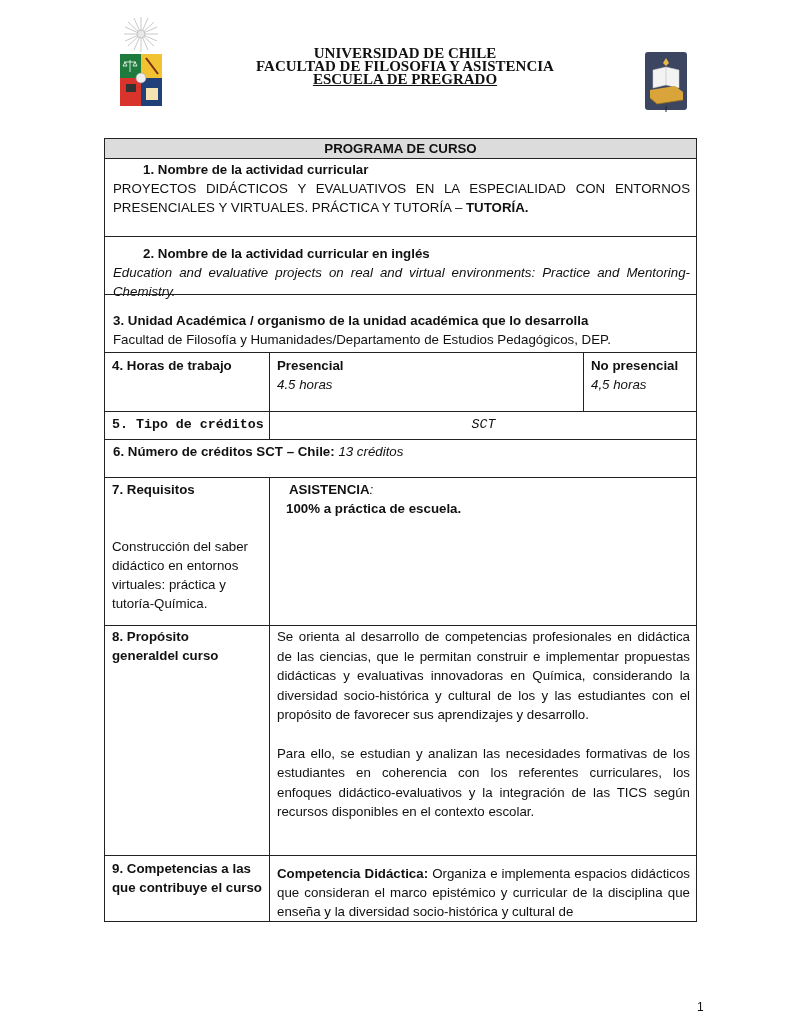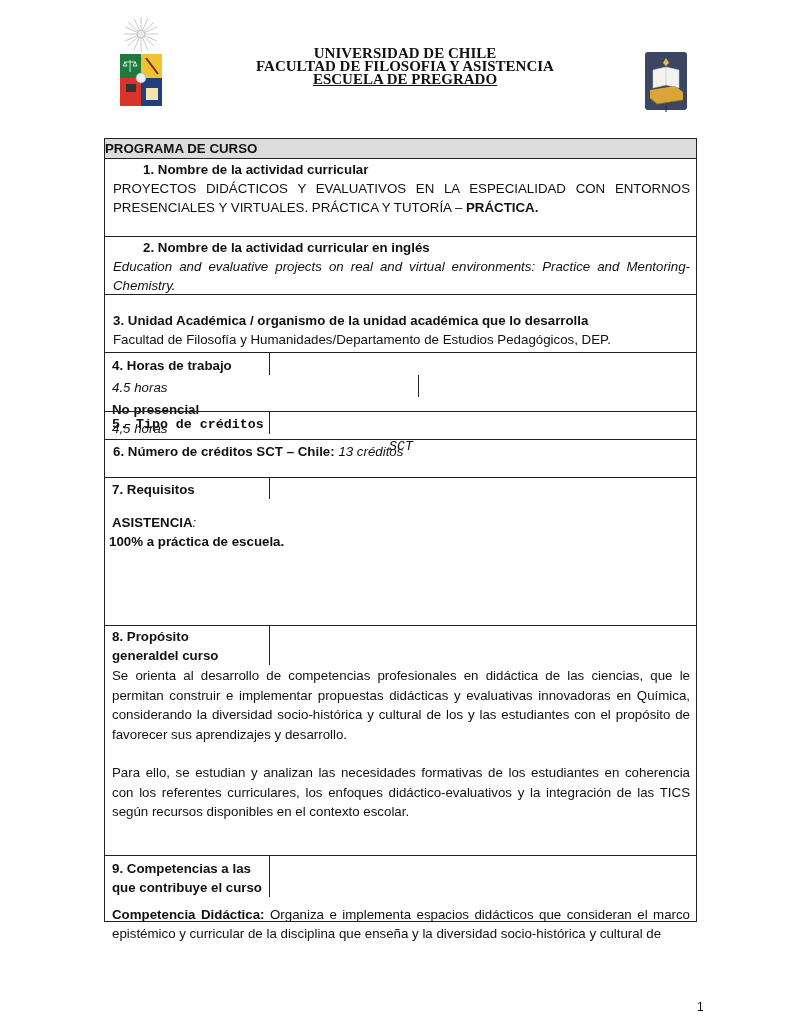--- a/index.html
+++ b/index.html
@@ -9,27 +9,27 @@
   
   .logo-left { position: absolute; left: 118px; top: 14px; width: 46px; height: 94px; }
   .logo-right { position: absolute; left: 645px; top: 52px; width: 42px; height: 60px; }
   .uni-header { position: absolute; left: 250px; top: 47px; width: 310px; text-align: center; font-family: "Liberation Serif", "DejaVu Serif", serif; font-weight: bold; font-size: 15px; line-height: 13px; color: #111; }
   .uni-header .u { text-decoration: underline; }
 
   
   .tbl { position: absolute; left: 104px; top: 138px; width: 593px; border: 1.5px solid #222; box-sizing: border-box; font-size: 13.3px; line-height: 19px; }
   .row { border-top: 1.5px solid #222; position: relative; box-sizing: border-box; }
   .row:first-child { border-top: none; }
-  .hdr { background: #dcdcdc; text-align: left; font-weight: bold; height: 19px; line-height: 19px; }
+  .hdr { background: #dcdcdc; text-align: center; font-weight: bold; height: 19px; line-height: 19px; }
   .cell { padding: 0 6px 0 8px; }
   .b { font-weight: bold; }
   .i { font-style: italic; }
   .just { text-align: justify; }
   .indent { padding-left: 30px; }
-  .col-wrap { display: flex; flex-direction: column; }
+  .col-wrap { display: flex; }
   .c1 { width: 165px; border-right: 1.5px solid #222; box-sizing: border-box; padding: 0 5px 0 7px; }
   .c2 { flex: 1; padding: 0 6px 0 7px; box-sizing: border-box; }
   .c2n { width: 314px; border-right: 1.5px solid #222; box-sizing: border-box; padding: 0 5px 0 7px; }
   .c3 { flex: 1; padding: 0 5px 0 7px; box-sizing: border-box; }
   .page-num { position: absolute; left: 697px; top: 1000px; font-size: 12px; font-family: "Liberation Sans", sans-serif; }
 </style>
 </head>
 <body>
 
 <div class="page">
@@ -79,38 +79,39 @@
   </svg>
 
   <div class="tbl">
 
     <div class="row hdr">
       <span>PROGRAMA DE CURSO</span>
     </div>
 
     <div class="row cell" style="height:78px; padding-top:1px;">
       <div class="b indent">1.  Nombre de la actividad curricular</div>
-      <div class="just"><span>PROYECTOS DIDÁCTICOS Y EVALUATIVOS EN LA ESPECIALIDAD CON ENTORNOS PRESENCIALES Y VIRTUALES. PRÁCTICA Y TUTORÍA – </span><span class="b">PRÁCTICA.</span></div>
+      <div class="just"><span>PROYECTOS DIDÁCTICOS Y EVALUATIVOS EN LA ESPECIALIDAD CON ENTORNOS PRESENCIALES Y VIRTUALES. PRÁCTICA Y TUTORÍA – </span><span class="b">TUTORÍA.</span></div>
     </div>
 
-    <div class="row cell" style="height:58px; padding-top:1px;">
+    <div class="row cell" style="height:58px; padding-top:7px;">
       <div class="b indent">2.  Nombre de la actividad curricular en inglés</div>
       <div class="i just">Education and evaluative projects on real and virtual environments: Practice and Mentoring- Chemistry.</div>
     </div>
 
     <div class="row cell" style="height:58px; padding-top:16px;">
       <div class="b">3. Unidad Académica / organismo de la unidad académica que lo desarrolla</div>
       <div>Facultad de Filosofía y Humanidades/Departamento de Estudios Pedagógicos, DEP.</div>
     </div>
 
     <div class="row col-wrap" style="height:59px;">
       <div class="c1" style="padding-top:3px;">
         <div class="b">4. Horas de trabajo</div>
       </div>
       <div class="c2n" style="padding-top:3px;">
+        <div class="b">Presencial</div>
         <div class="i">4.5 horas</div>
       </div>
       <div class="c3" style="padding-top:3px;">
         <div class="b">No presencial</div>
         <div class="i">4,5 horas</div>
       </div>
     </div>
 
     <div class="row col-wrap" style="height:28px;font-family:Liberation Mono, monospace;">
       <div class="c1" style="padding-top:3px;">
@@ -122,20 +123,21 @@
     </div>
 
     <div class="row cell" style="height:38px; padding-top:2px;">
       <span class="b">6. Número de créditos SCT – Chile:</span>
       <span class="i">13 créditos</span>
     </div>
 
     <div class="row col-wrap" style="height:148px;gap:12px;">
       <div class="c1" style="padding-top:2px;">
         <div class="b">7. Requisitos</div>
+        <div style="margin-top:38px;">Construcción del saber didáctico en entornos virtuales: práctica y tutoría-Química.</div>
       </div>
       <div class="c2" style="padding-top:2px;">
         <div><span class="b">ASISTENCIA</span><span class="i">:</span></div>
         <div class="b" style="margin-left:-3px;">100% a práctica de escuela.</div>
       </div>
     </div>
 
     <div class="row col-wrap" style="height:230px;">
       <div class="c1" style="padding-top:1px;">
         <div class="b">8. Propósito</div>

